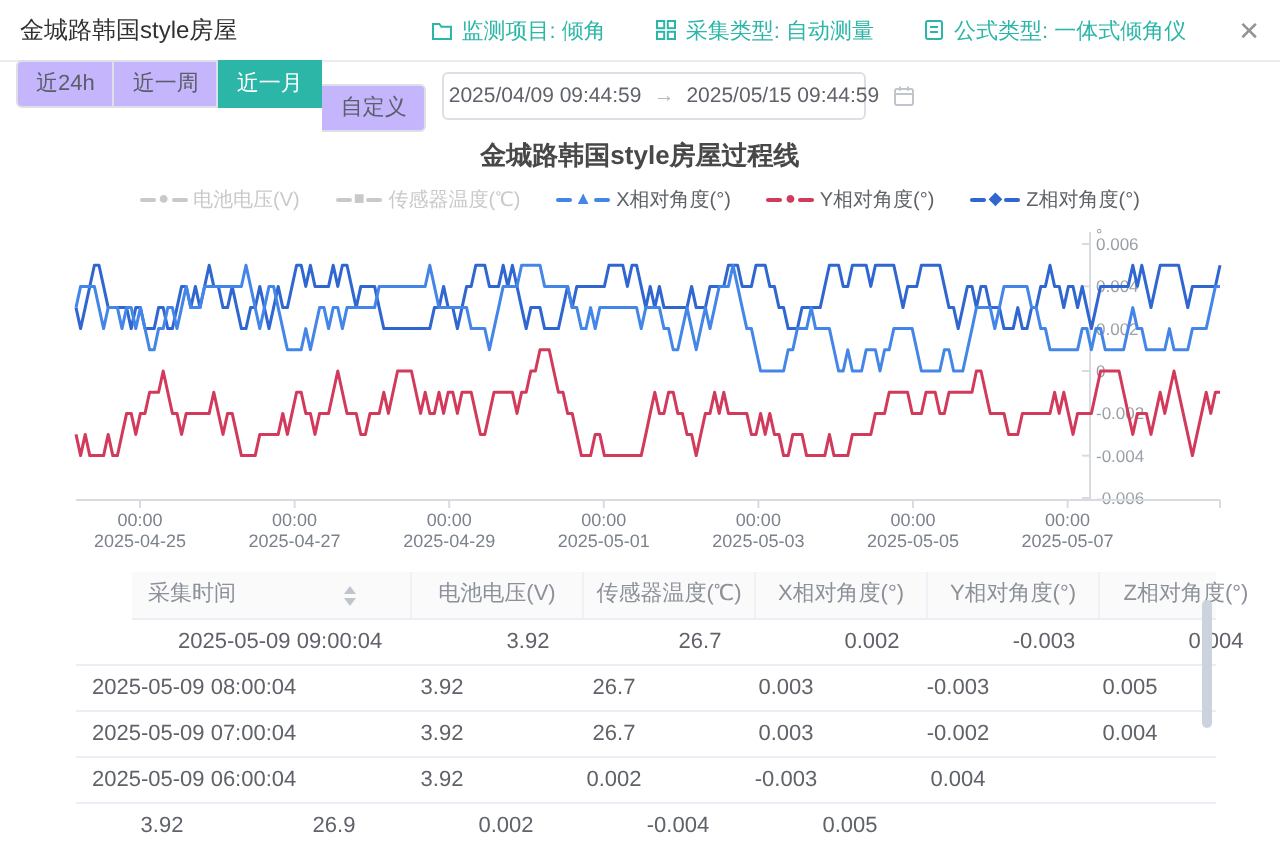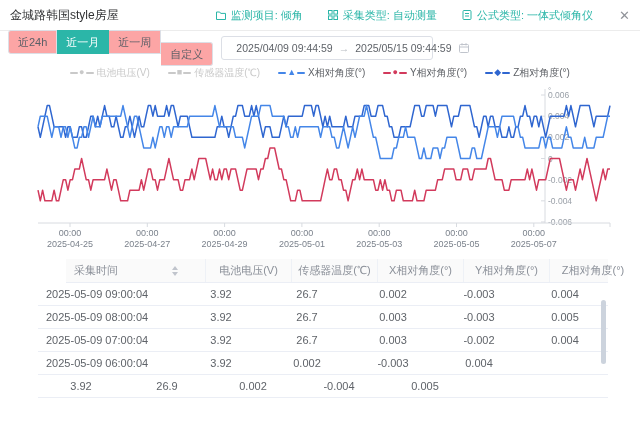--- a/index.html
+++ b/index.html
@@ -8,27 +8,27 @@
 
   .panel-header{display:flex;align-items:center;height:30px;border-bottom:1px solid #ececec;padding:0 10px;}
   .panel-title{font-size:12px;color:#303133;}
   .header-tags{margin-left:auto;display:flex;gap:24px;align-items:center;}
   .h-tag{display:flex;align-items:center;gap:4px;color:#2bb6a8;font-size:11px;white-space:nowrap;}
   .tag-ic svg{display:block;}
   .close-icon{margin-left:26px;color:#909399;font-size:13px;cursor:pointer;line-height:1;}
 
   .toolbar{display:flex;align-items:center;margin:5px 8px 0;height:24px;}
   .btn-group{display:flex;}
-  .range-btn{height:24px;min-width:44px;padding:0 9px;font-size:11px;color:#5a5e66;background:#fca5a5;
+  .range-btn{height:24px;min-width:44px;padding:0 9px;font-size:11px;color:#5a5e66;background:#c4b5fd;
     border:1px solid #dcdfe6;border-left-width:0;cursor:pointer;font-family:inherit;line-height:22px;}
   .range-btn:first-child{border-left-width:1px;border-radius:3px 0 0 3px;}
   .range-btn:last-child{border-radius:0 3px 3px 0;margin-top:12px;}
   .range-btn.active{background:#2bb6a8;border-color:#2bb6a8;color:#fff;}
   .date-range{margin-left:8px;display:flex;align-items:center;box-sizing:border-box;height:24px;width:212px;
-    border:1px solid #dcdfe6;border-radius:3px;padding:0 14px;font-size:10.5px;color:#5f6369;gap:6px;white-space:nowrap;}
+    border:1px solid #dcdfe6;border-radius:3px;padding:0 2px;font-size:10.5px;color:#5f6369;gap:6px;white-space:nowrap;}
   .date-range .sep{color:#b8bcc2;}
   .cal-ic{margin-left:auto;display:flex;}
 
   .chart-title{text-align:center;margin-top:9px;font-size:13px;font-weight:bold;color:#484848;}
   .legend{display:flex;justify-content:center;gap:18px;margin-top:6px;height:13px;align-items:center;}
   .leg-item{display:flex;align-items:center;cursor:pointer;}
   .leg-line{width:8px;height:2px;border-radius:1px;}
   .leg-glyph{font-size:9px;line-height:9px;margin:0 1px;}
   .leg-label{font-size:10px;color:#5e6166;margin-left:3px;white-space:nowrap;}
   .leg-item.inactive .leg-label{color:#c9c9c9;}
@@ -90,39 +90,40 @@
           </span>
           <span>公式类型: 一体式倾角仪</span>
         </span>
       </div>
     <span class="close-icon">✕</span>
   </div>
 
   <div class="toolbar">
     <div class="btn-group">
         <button class="range-btn">近24h</button>
+        <button class="range-btn">近一周</button>
         <button class="range-btn active">近一月</button>
-        <button class="range-btn">近一周</button>
         <button class="range-btn">自定义</button>
       </div>
     <div class="date-range">
       <span>2025/04/09 09:44:59</span>
       <span class="sep">→</span>
       <span>2025/05/15 09:44:59</span>
       <span class="cal-ic">
         <svg width="12" height="12" viewBox="0 0 12 12">
           <rect x="1.5" y="2.5" width="9" height="8" rx="1" fill="none" stroke="#c0c4cc"></rect>
           <line x1="1.5" y1="5" x2="10.5" y2="5" stroke="#c0c4cc"></line>
           <line x1="4" y1="1.2" x2="4" y2="3.4" stroke="#c0c4cc"></line>
           <line x1="8" y1="1.2" x2="8" y2="3.4" stroke="#c0c4cc"></line>
         </svg>
       </span>
     </div>
   </div>
 
+  <div class="chart-title">金城路韩国style房屋过程线</div>
   <div class="legend">
       <span class="leg-item inactive">
         <i class="leg-line" style="background: rgb(201, 201, 201);"></i>
         <span class="leg-glyph" style="color: rgb(201, 201, 201);">●</span>
         <i class="leg-line" style="background: rgb(201, 201, 201);"></i>
         <span class="leg-label">电池电压(V)</span>
       </span>
       <span class="leg-item inactive">
         <i class="leg-line" style="background: rgb(201, 201, 201);"></i>
         <span class="leg-glyph" style="color: rgb(201, 201, 201);">■</span>
@@ -196,21 +197,21 @@
           </span>
         </div>
         <div class="th" style="flex: 0 0 86px;"><span>电池电压(V)</span></div>
         <div class="th" style="flex: 0 0 86px;"><span>传感器温度(℃)</span></div>
         <div class="th" style="flex: 0 0 86px;"><span>X相对角度(°)</span></div>
         <div class="th" style="flex: 0 0 86px;"><span>Y相对角度(°)</span></div>
         <div class="th" style="flex: 0 0 86px;"><span>Z相对角度(°)</span></div>
       </div>
     <div>
         <div class="tr">
-          <div class="td first" style="flex: 0 0 140px;">2025-05-09 09:00:04</div>
+          <div class="td first" style="flex: 0 0 140px; margin-left: 43px;">2025-05-09 09:00:04</div>
           <div class="td" style="flex: 0 0 86px;">3.92</div>
           <div class="td" style="flex: 0 0 86px;">26.7</div>
           <div class="td" style="flex: 0 0 86px;">0.002</div>
           <div class="td" style="flex: 0 0 86px;">-0.003</div>
           <div class="td" style="flex: 0 0 86px;">0.004</div>
         </div>
         <div class="tr">
           <div class="td first" style="flex: 0 0 140px;">2025-05-09 08:00:04</div>
           <div class="td" style="flex: 0 0 86px;">3.92</div>
           <div class="td" style="flex: 0 0 86px;">26.7</div>

